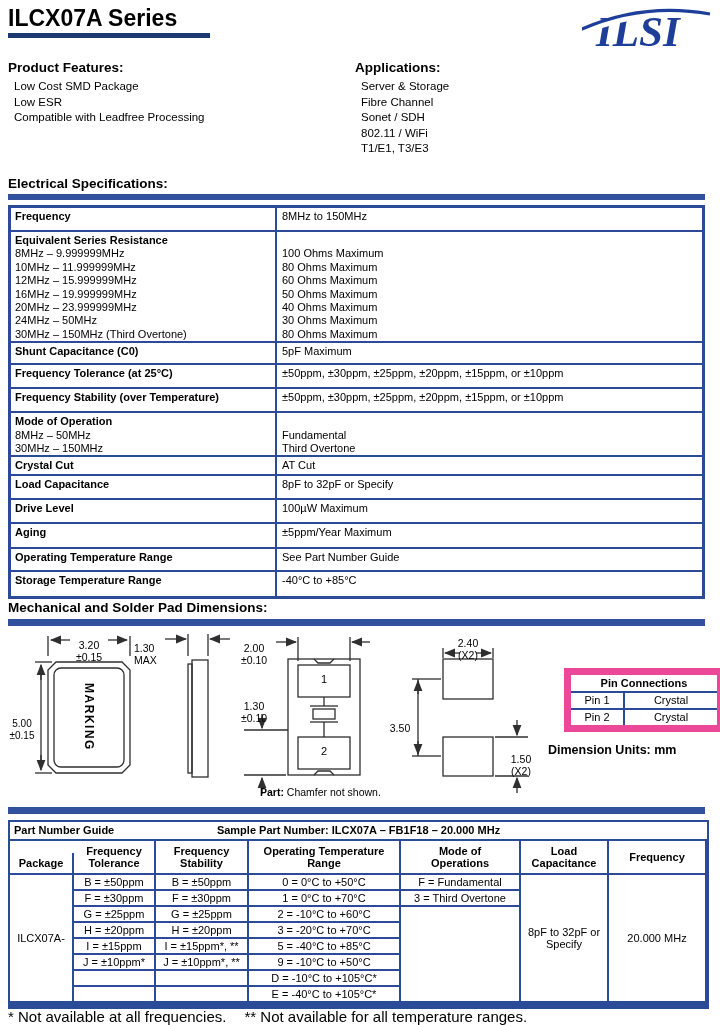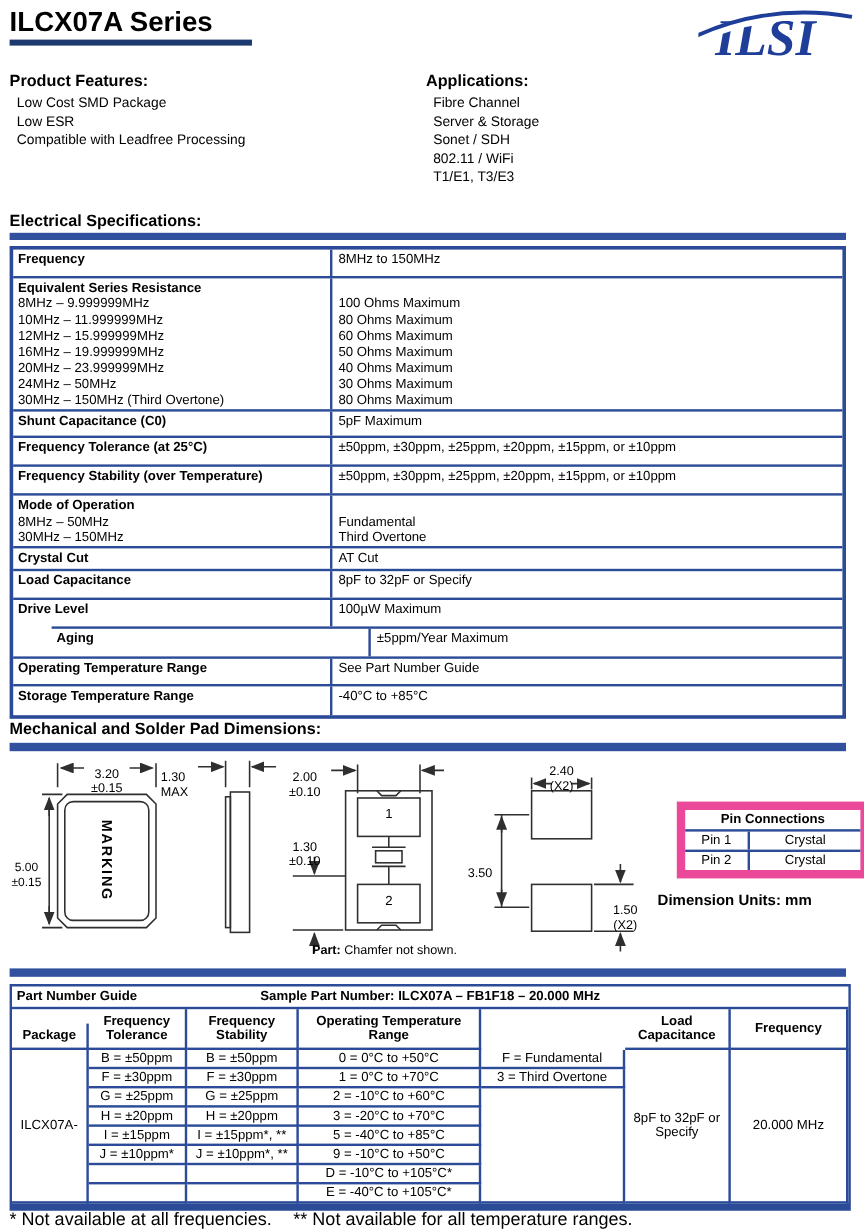--- a/index.html
+++ b/index.html
@@ -91,22 +91,22 @@
     <div class="feat-list">
         <div class="feat-item">Low Cost SMD Package</div>
         <div class="feat-item">Low ESR</div>
         <div class="feat-item">Compatible with Leadfree Processing</div>
       </div>
   </div>
 
   <div class="apps">
     <div class="sec-head">Applications:</div>
     <div class="feat-list">
+        <div class="feat-item">Server &amp; Storage</div>
         <div class="feat-item">Fibre Channel</div>
-        <div class="feat-item">Server &amp; Storage</div>
         <div class="feat-item">Sonet / SDH</div>
         <div class="feat-item">802.11 / WiFi</div>
         <div class="feat-item">T1/E1, T3/E3</div>
       </div>
   </div>
 
   <div class="elec">
     <div class="sec-head">Electrical Specifications:</div>
     <div class="blue-bar"></div>
     <div class="spec-table" id="spec-table">
@@ -165,21 +165,21 @@
           <div class="spec-value">AT Cut</div>
         </div>
         <div class="spec-row" style="min-height: 22px;">
           <div class="spec-label">Load Capacitance</div>
           <div class="spec-value">8pF to 32pF or Specify</div>
         </div>
         <div class="spec-row" style="min-height: 22px;">
           <div class="spec-label">Drive Level</div>
           <div class="spec-value">100µW Maximum</div>
         </div>
-        <div class="spec-row" style="min-height: 23px; margin-left: 32px;">
+        <div class="spec-row" style="min-height: 23px;">
           <div class="spec-label">Aging</div>
           <div class="spec-value">±5ppm/Year Maximum</div>
         </div>
         <div class="spec-row" style="min-height: 21px;">
           <div class="spec-label">Operating Temperature Range</div>
           <div class="spec-value">See Part Number Guide</div>
         </div>
         <div class="spec-row" style="min-height: 24px;">
           <div class="spec-label">Storage Temperature Range</div>
           <div class="spec-value">-40°C to +85°C</div>
@@ -299,20 +299,22 @@
       <span class="pn-title-center">Sample Part Number: ILCX07A – FB1F18 – 20.000 MHz</span>
     </div>
     <div class="pn-grid" id="pn-grid">
         <div class="pc pc-h" style="grid-area: 1 / 1; margin-top: 12px;">Package</div>
         <div class="pc pc-h" style="grid-area: 1 / 2;">Frequency
 Tolerance</div>
         <div class="pc pc-h" style="grid-area: 1 / 3;">Frequency
 Stability</div>
         <div class="pc pc-h" style="grid-area: 1 / 4;">Operating Temperature
 Range</div>
+        <div class="pc pc-h" style="grid-area: 1 / 5;">Mode of
+Operations</div>
         <div class="pc pc-h" style="grid-area: 1 / 6;">Load
 Capacitance</div>
         <div class="pc pc-h" style="grid-area: 1 / 7;">Frequency</div>
         <div class="pc" style="grid-area: 2 / 1 / 10;">ILCX07A-</div>
         <div class="pc" style="grid-area: 2 / 2;">B = ±50ppm</div>
         <div class="pc" style="grid-area: 2 / 3;">B = ±50ppm</div>
         <div class="pc" style="grid-area: 2 / 4;">0 = 0°C to +50°C</div>
         <div class="pc" style="grid-area: 2 / 5;">F = Fundamental</div>
         <div class="pc" style="grid-area: 3 / 2;">F = ±30ppm</div>
         <div class="pc" style="grid-area: 3 / 3;">F = ±30ppm</div>

